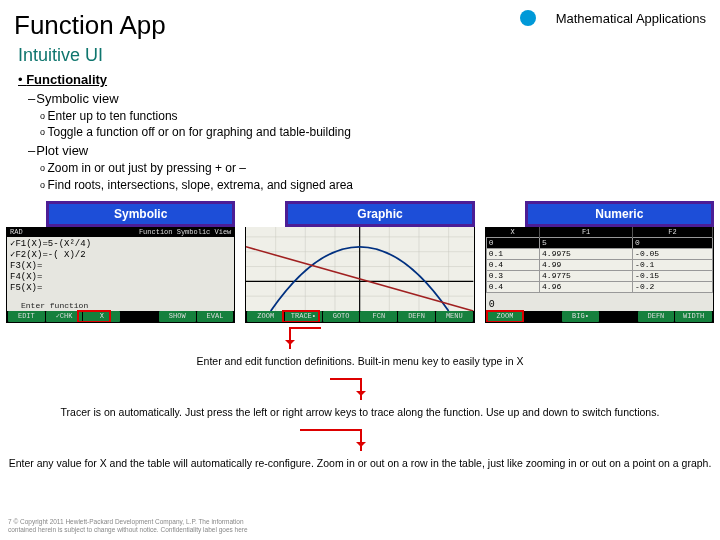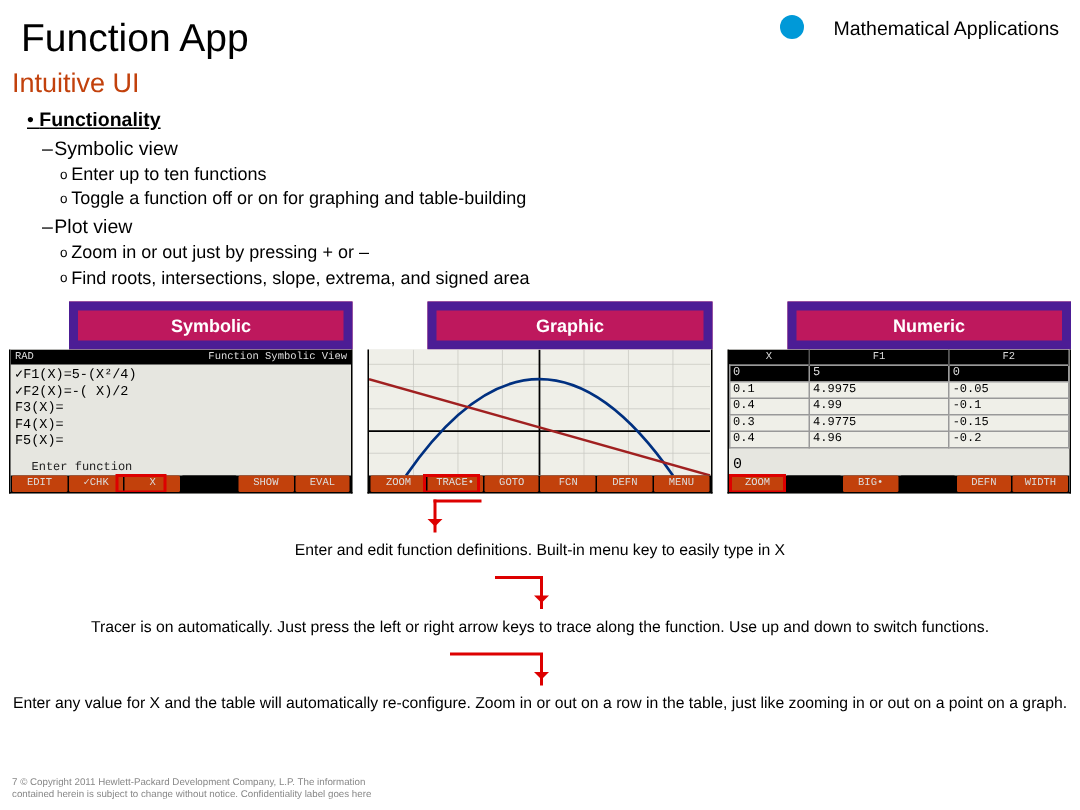--- a/index.html
+++ b/index.html
@@ -18,44 +18,44 @@
     justify-content: space-between;
     align-items: flex-start;
   }
   .title { font-size: 26px; font-weight: 400; }
   .brand { display: flex; align-items: center; gap: 20px; font-size: 13px; }
   .brand-dot {
     width: 16px; height: 16px; border-radius: 50%;
     background: #0099d8;
   }
   .subtitle {
-    font-size: 18px; color: #c2410c; padding: 0 14px 6px 8px;
+    font-size: 18px; color: #0f766e; padding: 0 14px 6px 18px;
   }
   .content { padding: 0 14px 0 18px; font-size: 13px; }
   .bullet1 { font-weight: 700; text-decoration: underline; margin-bottom: 4px; }
   .bullet1::before { content: "• "; font-weight: 400; }
   .bullet2 { margin-left: 10px; margin-top: 3px; margin-bottom: 2px; }
   .bullet2::before { content: "–"; margin-right: 1px; }
   .bullet3 { margin-left: 22px; font-size: 12px; line-height: 1.35; }
   .bullet3::before { content: "o "; font-size: 9px; position: relative; top: -1px; }
 
   .panels {
     display: flex;
     gap: 10px;
     padding: 8px 6px 0 6px;
   }
   .panel { flex: 1; }
   .panel-title {
-    background: #be185d;
+    background: #1d4ed8;
     color: #fff;
     text-align: center;
     font-weight: 700;
     font-size: 12px;
     padding: 3px 0;
-    border: 6px solid #4c1d95;
+    border: 3px solid #4c1d95;
     margin-left: 40px;
   }
   .screen {
     height: 96px;
     background: #e6e6e0;
     border: 1px solid #000;
     border-top: none;
     position: relative;
     overflow: hidden;
     font-family: "Courier New", monospace;
@@ -67,21 +67,21 @@
     display: flex; justify-content: space-between; padding: 1px 3px; gap: 12px;
   }
   .sym-lines { padding: 2px 3px; line-height: 11px; font-size: 9px; }
   .sym-hint { position:absolute; bottom:12px; left:14px; font-size:8px; color:#222;}
   .menubar {
     position: absolute; bottom: 0; left: 0; right: 0;
     height: 11px; background: #000;
     display: flex; gap: 1px; padding: 0 1px;
   }
   .mk {
-    flex: 1; background: #c2410c; color: #ddd;
+    flex: 1; background: #15803d; color: #ddd;
     font-size: 7px; text-align: center; line-height: 11px;
     border-radius: 1px;
   }
   .mk.blank { background:#000; }
   .redbox {
     position: absolute; border: 2px solid #d00;
     pointer-events: none;
   }
   
   .graph-area {

